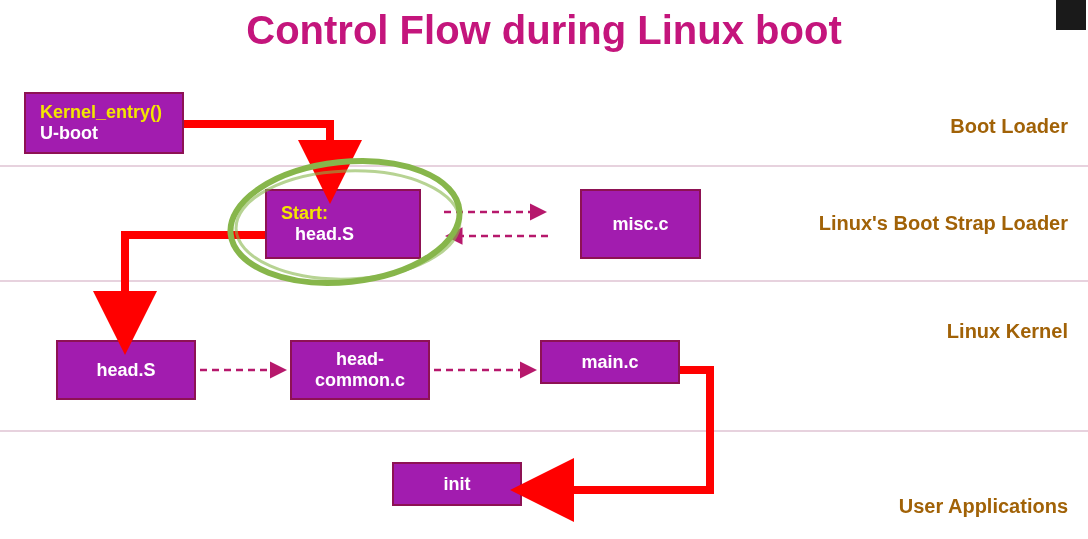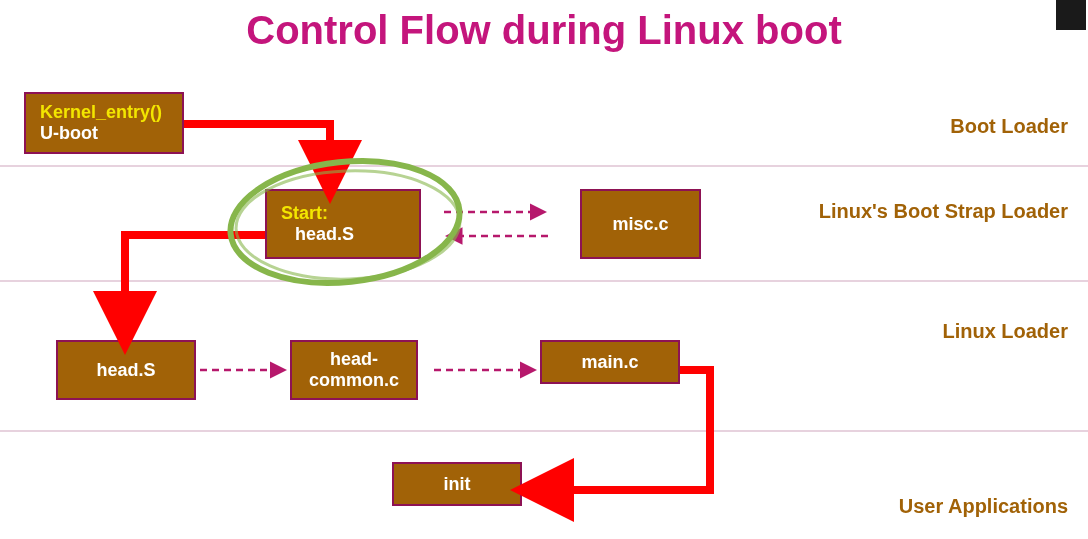--- a/index.html
+++ b/index.html
@@ -29,21 +29,21 @@
   }
   .divider {
     position: absolute;
     left: 0;
     width: 100%;
     height: 2px;
     background: #e7d2de;
   }
   .box {
     position: absolute;
-    background: #a16207;
+    background: #a21caf;
     border: 2px solid #8d1254;
     display: flex;
     flex-direction: column;
     align-items: center;
     justify-content: center;
     color: #ffffff;
     font-weight: bold;
     font-size: 18px;
     text-align: center;
   }
@@ -74,43 +74,43 @@
 
 <div class="title">Control Flow during Linux boot</div>
 
 <div class="corner"></div>
 
 <div class="divider" style="top:165px"></div>
 <div class="divider" style="top:280px"></div>
 <div class="divider" style="top:430px"></div>
 
 <div class="section-label" style="top:115px">Boot Loader</div>
-<div class="section-label" style="top:200px">Linux's Boot Strap Loader</div>
-<div class="section-label" style="top:320px">Linux Loader</div>
+<div class="section-label" style="top:212px">Linux's Boot Strap Loader</div>
+<div class="section-label" style="top:320px">Linux Kernel</div>
 <div class="section-label" style="top:495px">User Applications</div>
 
 <div class="box left-align" style="left:24px; top:92px; width:160px; height:62px">
   <span class="yellow">Kernel_entry()</span>
   <span>U-boot</span>
 </div>
 
 <div class="box left-align" style="left:265px; top:189px; width:156px; height:70px">
   <span class="yellow">Start:</span>
   <span style="padding-left:14px">head.S</span>
 </div>
 
 <div class="box" style="left:580px; top:189px; width:121px; height:70px">
   <span>misc.c</span>
 </div>
 
 <div class="box" style="left:56px; top:340px; width:140px; height:60px">
   <span>head.S</span>
 </div>
 
-<div class="box" style="left:290px; top:340px; width:128px; height:60px">
+<div class="box" style="left:290px; top:340px; width:140px; height:60px">
   <span>head-</span>
   <span>common.c</span>
 </div>
 
 <div class="box" style="left:540px; top:340px; width:140px; height:44px">
   <span>main.c</span>
 </div>
 
 <div class="box" style="left:392px; top:462px; width:130px; height:44px">
   <span>init</span>

